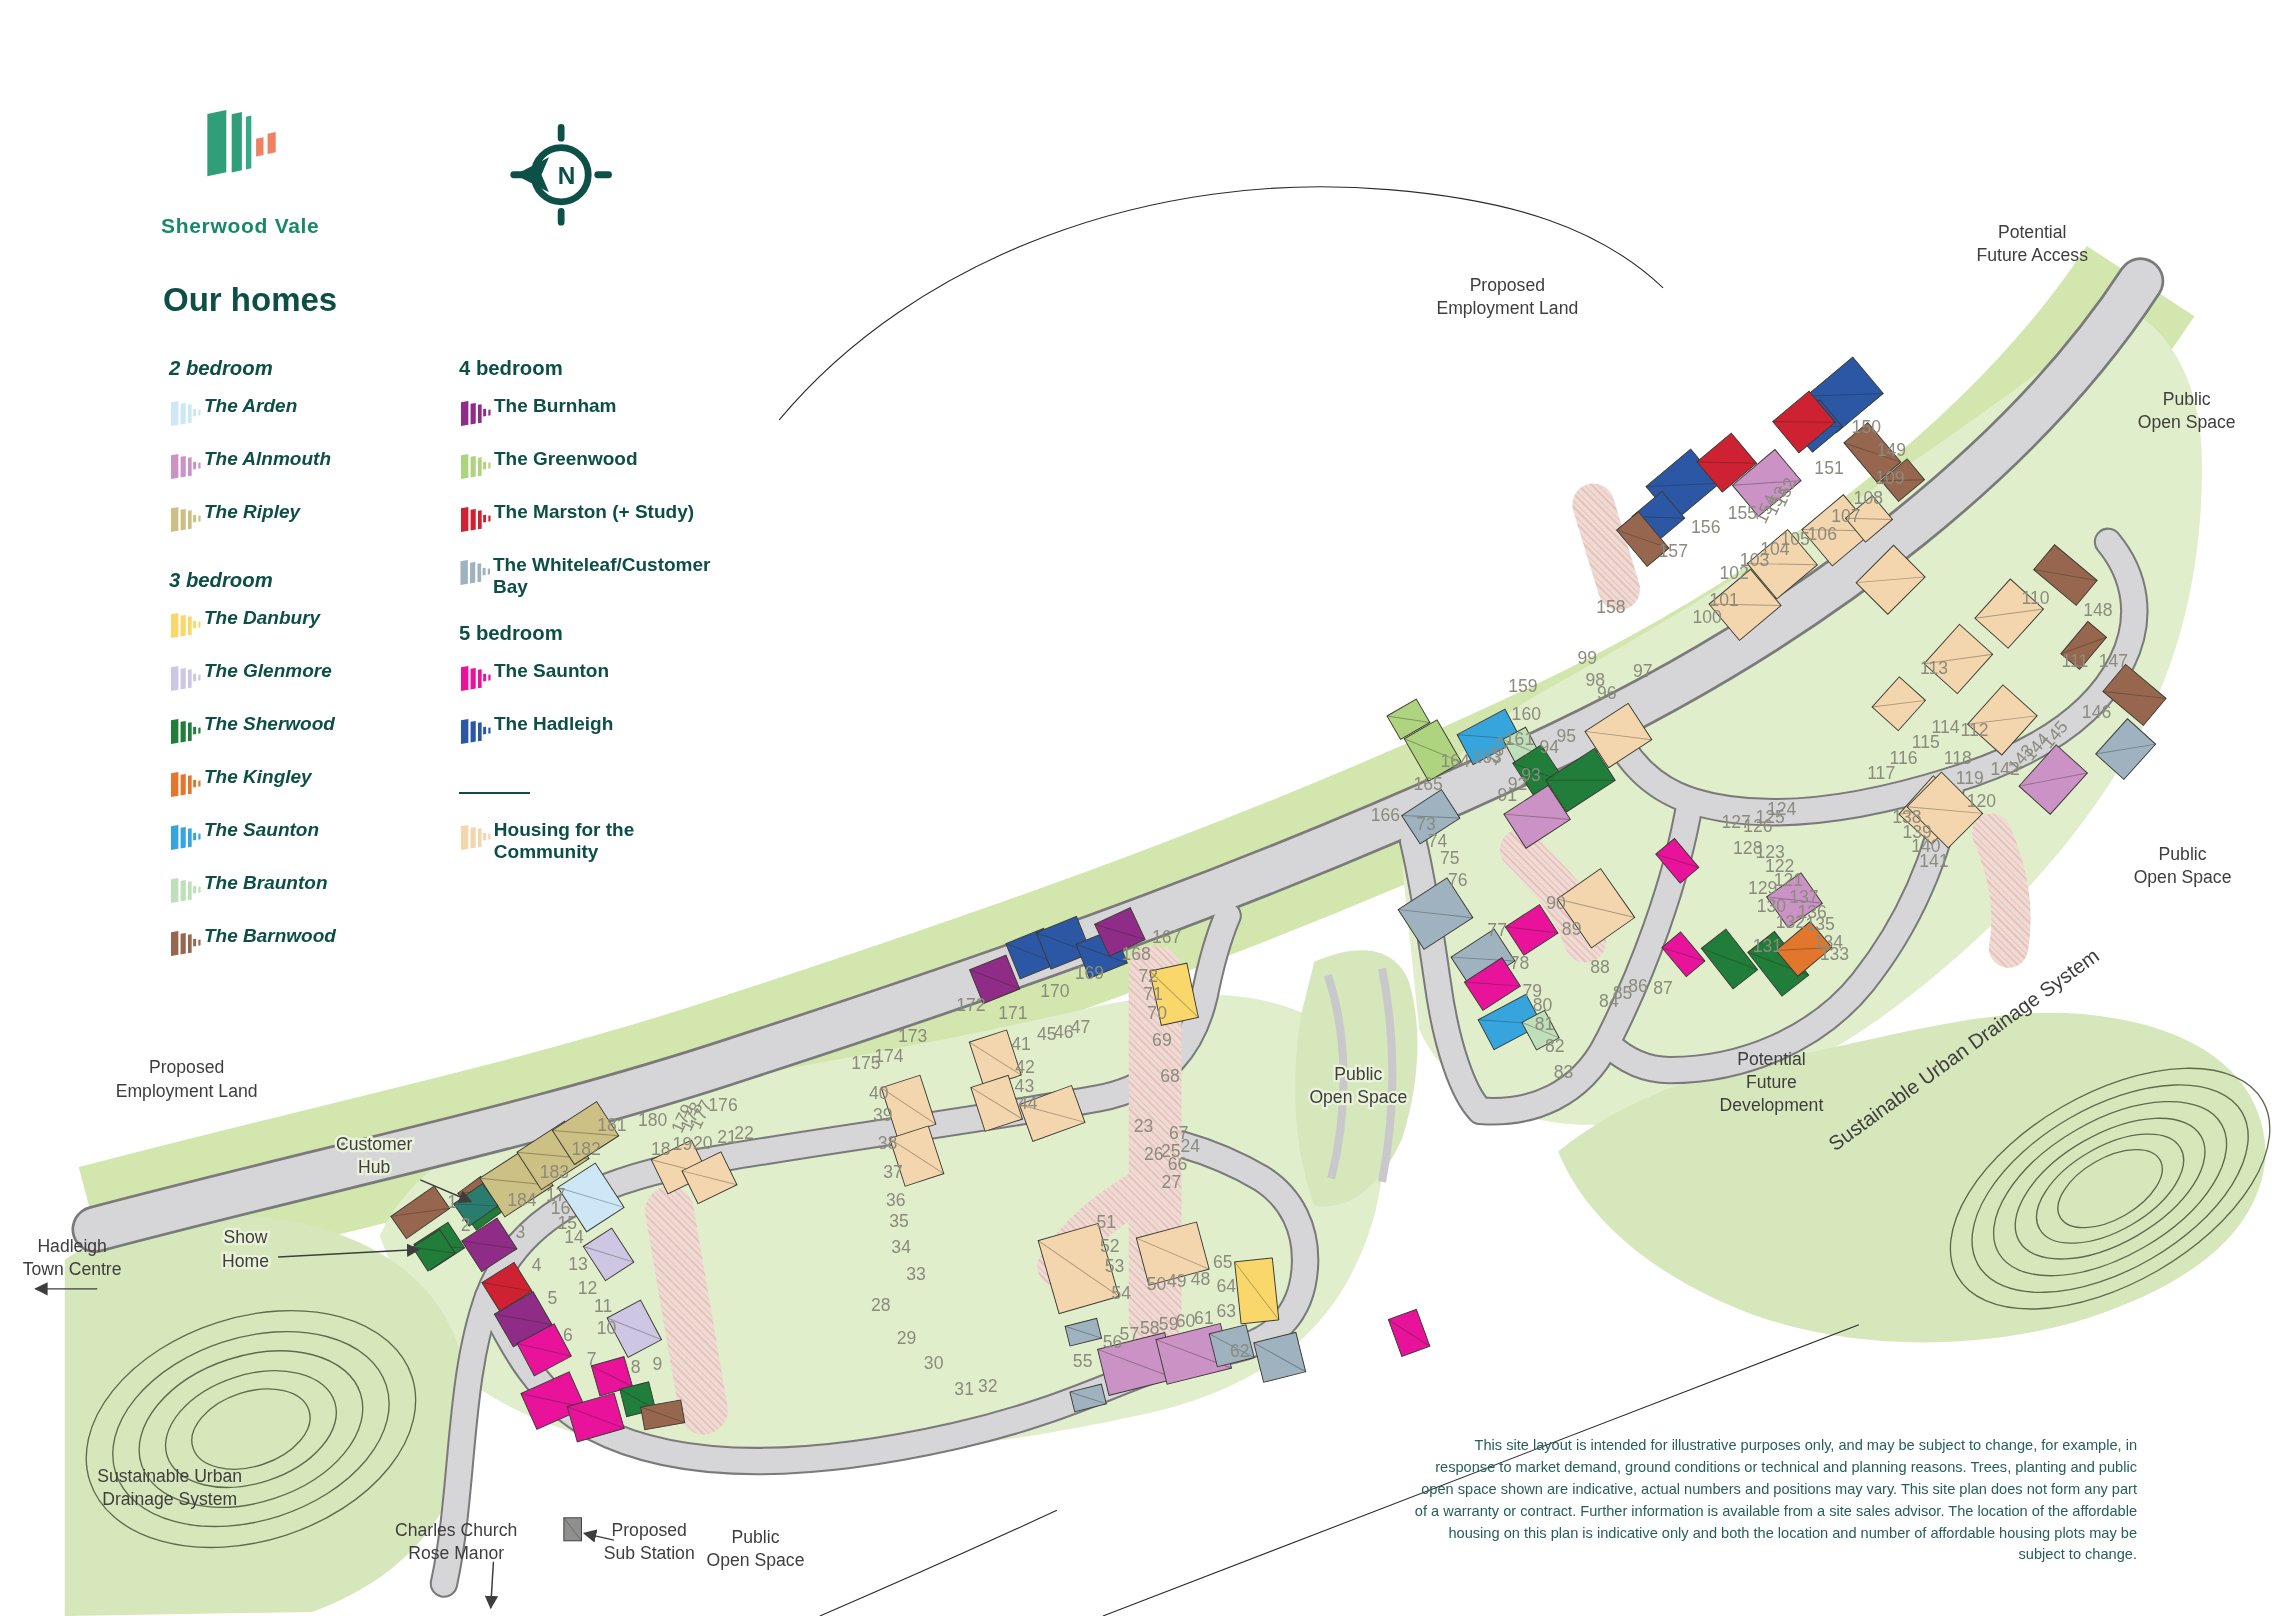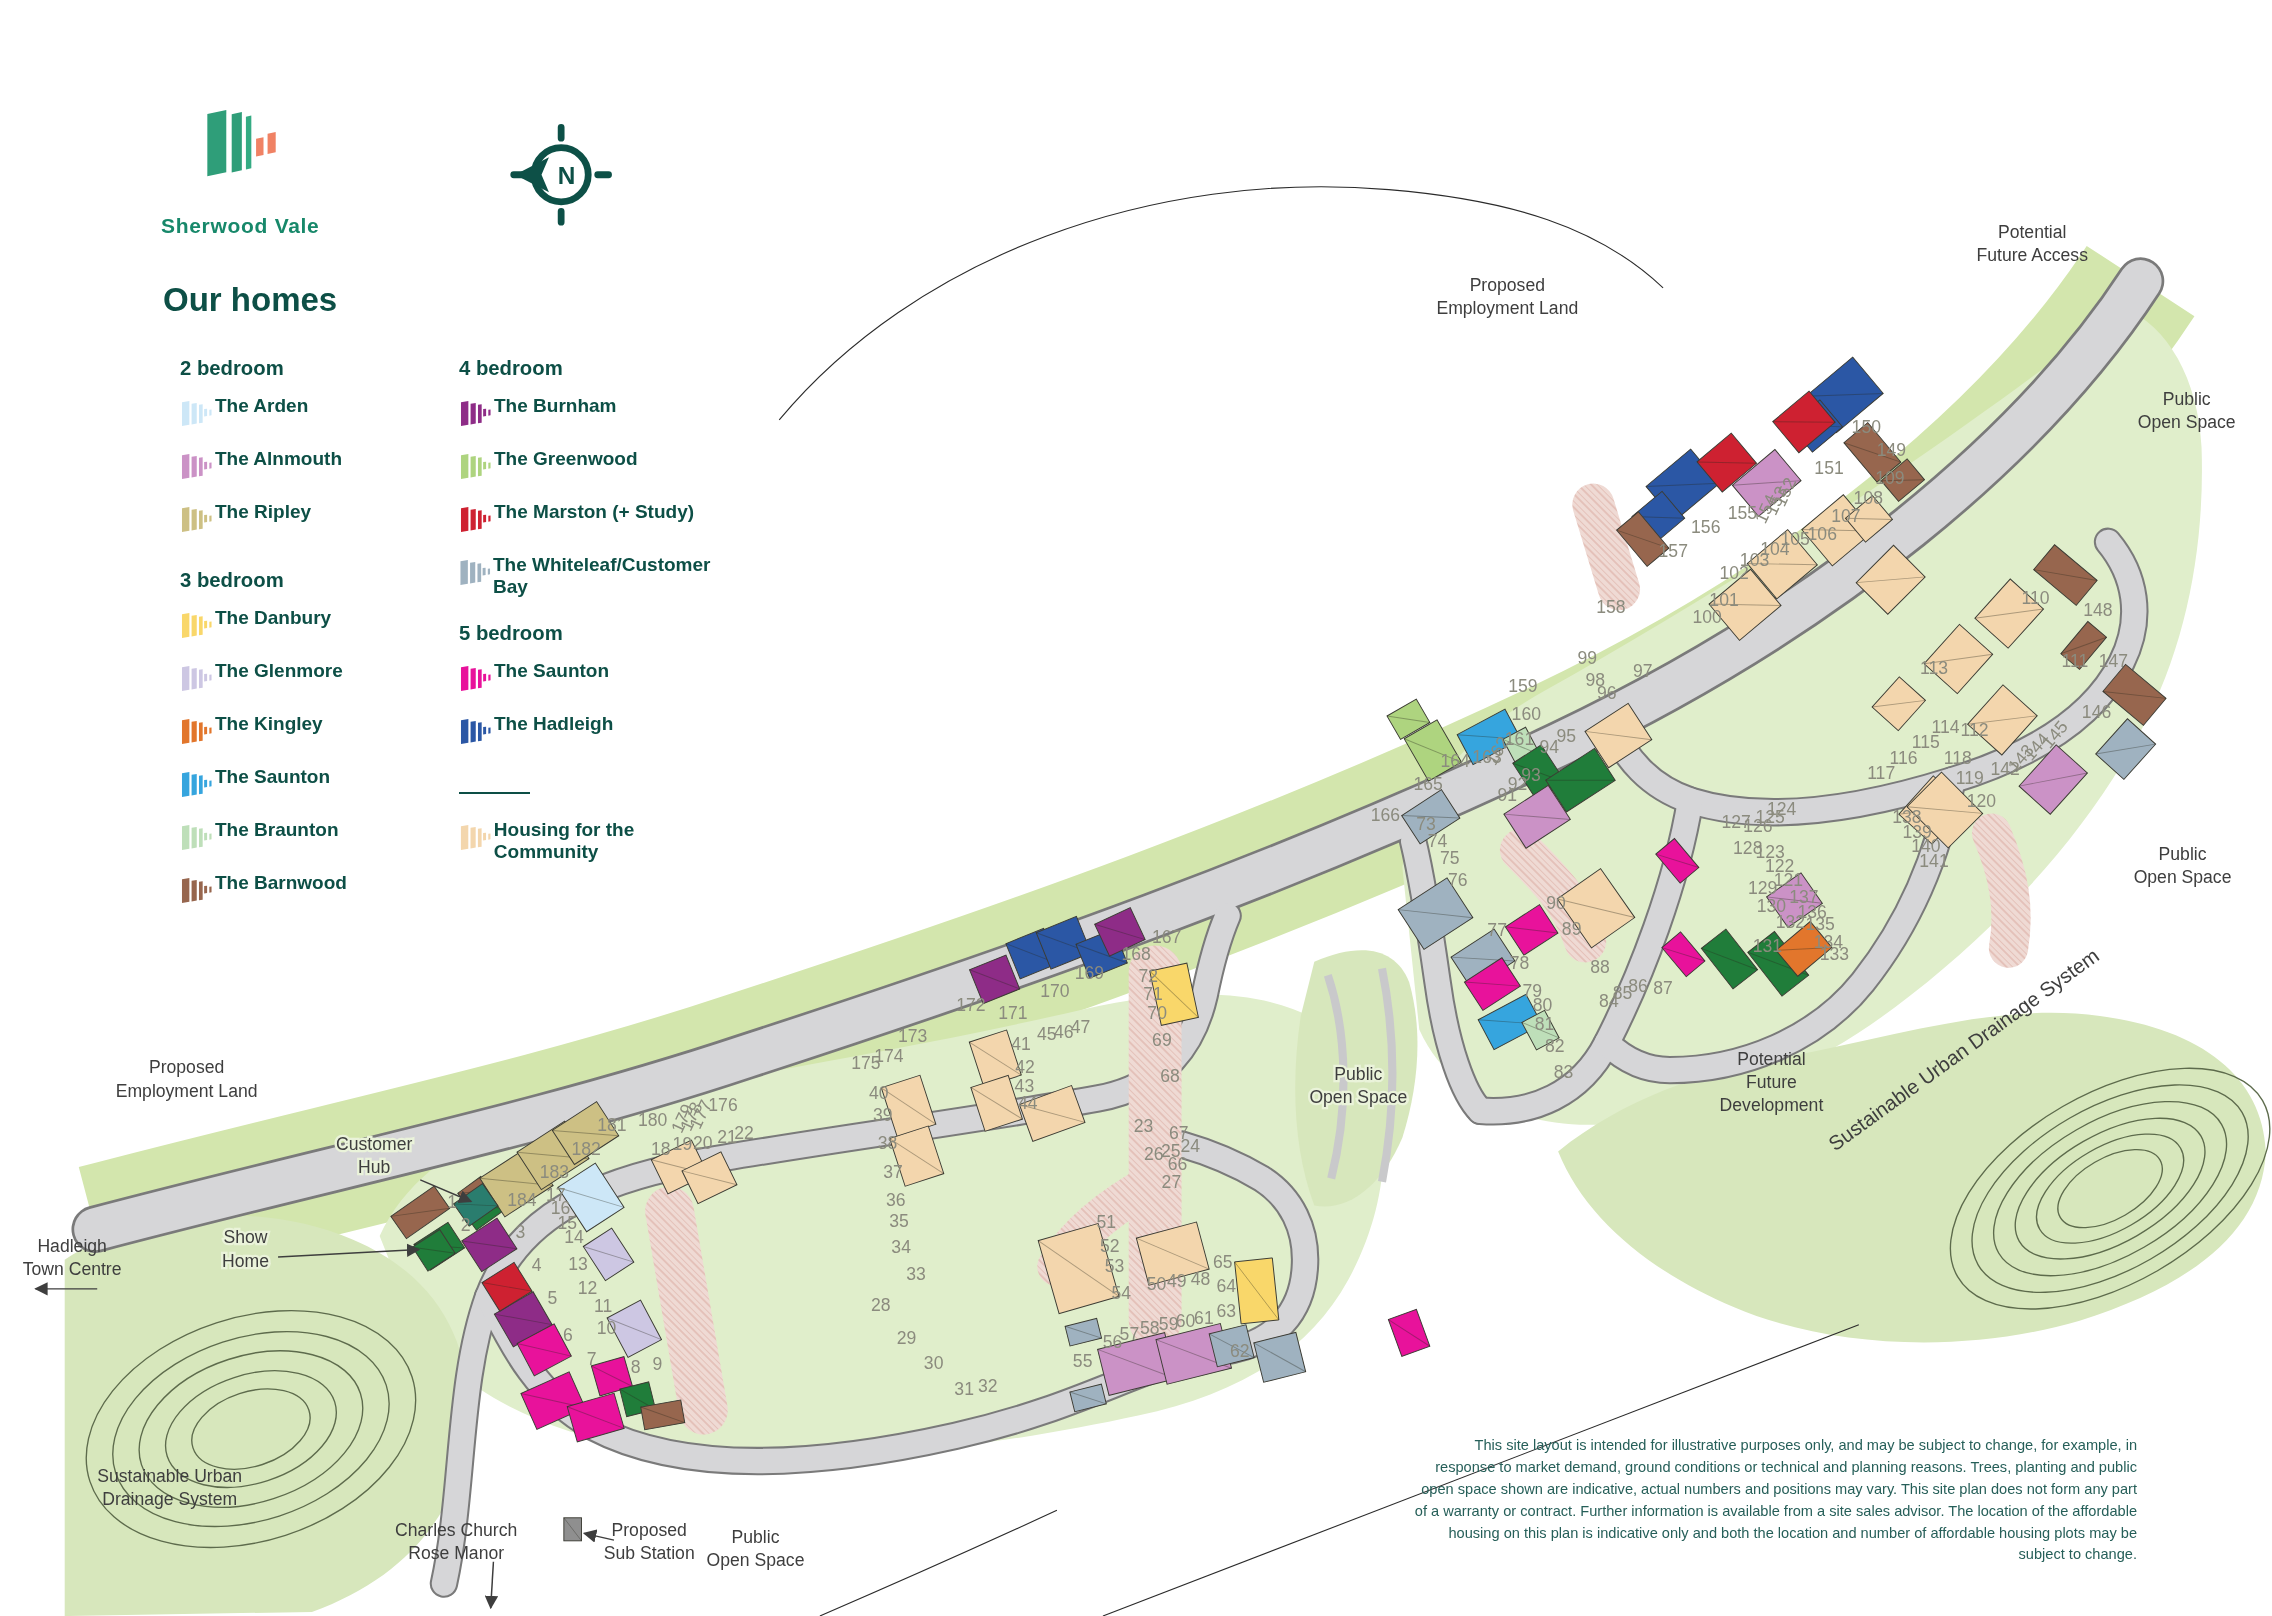--- a/index.html
+++ b/index.html
@@ -5,21 +5,21 @@
   html,body{margin:0;padding:0;background:#fff;}
   #page{position:relative;width:2273px;height:1616px;background:#fff;overflow:hidden;
         font-family:"Liberation Sans",sans-serif;}
   #map-svg{position:absolute;left:0;top:0;width:2273px;height:1616px;}
   svg text{font-family:"Liberation Sans",sans-serif;}
   
   #brand{position:absolute;left:161px;top:214px;font-size:21px;letter-spacing:0.7px;
          color:#17886a;font-weight:bold;}
   #heading{position:absolute;left:163px;top:281px;font-size:33px;font-weight:bold;color:#0d4f46;}
   .leg-col{position:absolute;top:342px;width:284px;}
-  #leg-col-1{left:180px;}
+  #leg-col-1{left:169px;font-style:italic;}
   #leg-col-2{left:459px;}
   .leg-header{font-size:20.3px;font-weight:bold;color:#0d4f46;height:53px;display:flex;align-items:center;}
   .leg-item{display:flex;align-items:flex-start;height:53px;}
   .leg-item .name{font-size:19px;font-weight:bold;color:#0d4f46;}
   .leg-sep{height:53px;display:flex;align-items:center;}
   .leg-sep div{width:71px;border-top:2.7px solid #0d4f46;}
   #disclaimer{position:absolute;left:1412px;top:1435px;width:725px;font-size:14.6px;
               line-height:1.5;color:#265f59;text-align:right;}
   #logo{position:absolute;left:203px;top:100px;}
 </style>
@@ -814,20 +814,32 @@
             <rect x="24" y="17" width="5" height="25" fill="#cdc7e3"></rect>
             <rect x="31" y="24" width="4" height="10" fill="#cdc7e3"></rect>
             <rect x="38" y="26" width="3" height="8" fill="#cdc7e3"></rect>
           </g>
         </svg>
         <span class="name">The Glenmore</span>
       </div>
       <div class="leg-item">
         <svg viewBox="0 0 44 46" width="35" height="34">
           <g transform="skewY(-9)">
+            <rect x="1" y="10" width="10" height="32" fill="#207d3a"></rect>
+            <rect x="14" y="14" width="7" height="28" fill="#207d3a"></rect>
+            <rect x="24" y="17" width="5" height="25" fill="#207d3a"></rect>
+            <rect x="31" y="24" width="4" height="10" fill="#207d3a"></rect>
+            <rect x="38" y="26" width="3" height="8" fill="#207d3a"></rect>
+          </g>
+        </svg>
+        <span class="name">The Sherwood</span>
+      </div>
+      <div class="leg-item">
+        <svg viewBox="0 0 44 46" width="35" height="34">
+          <g transform="skewY(-9)">
             <rect x="1" y="10" width="10" height="32" fill="#e2762c"></rect>
             <rect x="14" y="14" width="7" height="28" fill="#e2762c"></rect>
             <rect x="24" y="17" width="5" height="25" fill="#e2762c"></rect>
             <rect x="31" y="24" width="4" height="10" fill="#e2762c"></rect>
             <rect x="38" y="26" width="3" height="8" fill="#e2762c"></rect>
           </g>
         </svg>
         <span class="name">The Kingley</span>
       </div>
       <div class="leg-item">

